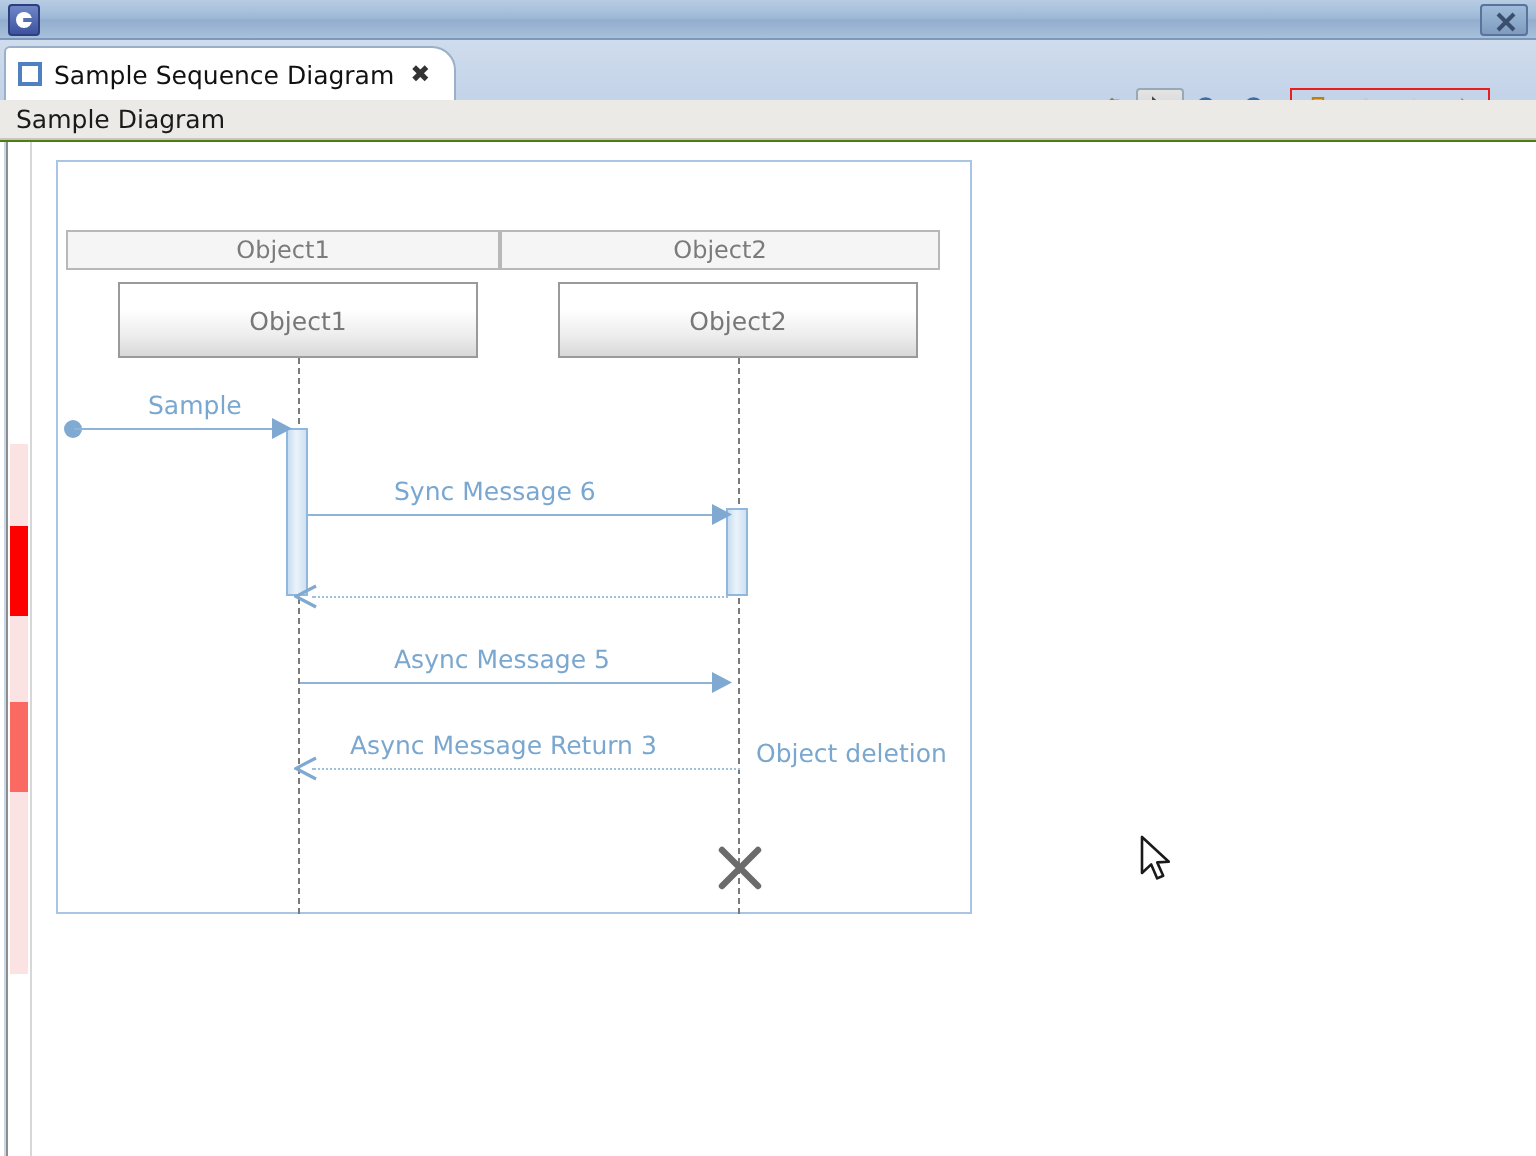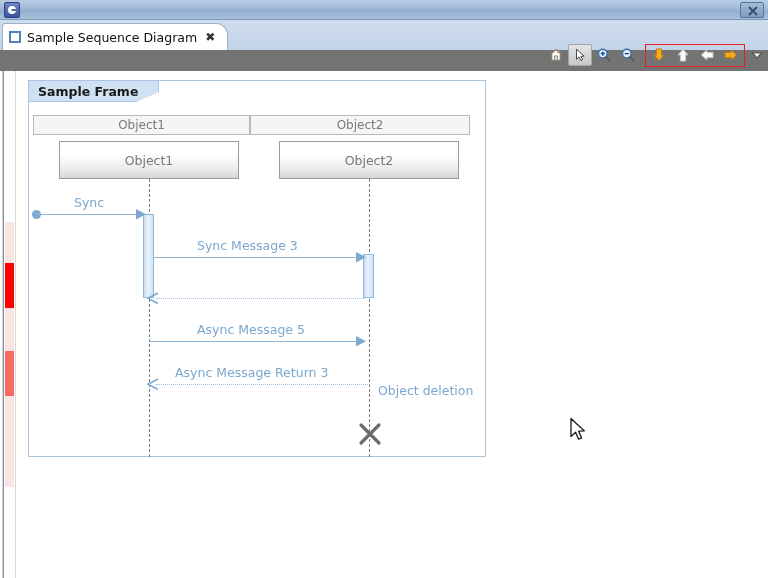--- a/index.html
+++ b/index.html
@@ -13,21 +13,21 @@
     overflow: hidden;
     font-family: "DejaVu Sans", "Liberation Sans", sans-serif;
     font-size: 12px;
     color: #000000;
   }
 
   #app {
     position: relative;
     width: 768px;
     height: 578px;
-    background: #737373;
+    background: #4d7c0f;
     box-sizing: border-box;
   }
 
   
   .titlebar {
     position: absolute;
     left: 0; top: 0;
     width: 768px; height: 20px;
     background: linear-gradient(to bottom, #b8cde4 0%, #9db8d6 48%, #92aecf 52%, #a7c0da 100%);
     border-bottom: 1px solid #7d98ba;
@@ -385,37 +385,37 @@
       </div>
 
       <div class="tdrop">
         <svg width="14" height="14" viewBox="0 0 14 14">
           <path d="M2.5 5 L11.5 5 L7 10 Z" fill="#ffffff" stroke="#5a5a5a" stroke-width="1.2" stroke-linejoin="round"></path>
         </svg>
       </div>
     </div>
   </div>
 
+  <div class="crumbbar">
+    <span class="label">Sample Diagram</span>
+  </div>
 
   <div class="editor">
 
     <div class="ruler">
       <div class="ruler-line" style="left:2px; background:#c9d8e8;"></div>
       <div class="ruler-line" style="left:3px; background:#8d8d8d;"></div>
       <div class="ruler-band" style="top:151px; height:265px;"></div>
       <div class="ruler-mark" style="top:192px; height:45px; background:#ff0000;"></div>
       <div class="ruler-mark" style="top:280px; height:45px; background:#fa6a62;"></div>
     </div>
 
     <div class="canvas">
 
       <div class="frame">
-        <div class="frame-tab">
-          <span class="label">Sample Frame</span>
-        </div>
 
         <div class="hdrbox" style="left:4px; top:34px; width:217px;">
           <span class="label">Object1</span>
         </div>
         <div class="hdrbox" style="left:221px; top:34px; width:220px;">
           <span class="label">Object2</span>
         </div>
 
         <div class="lifebox" style="left:30px; top:60px; width:180px;">
           <span class="label">Object1</span>
@@ -428,46 +428,46 @@
         <div class="lifeline" style="left:340px; top:98px; height:278px;"></div>
 
         <div class="activation" style="left:114px; top:133px; height:84px;"></div>
         <div class="activation" style="left:334px; top:173px; height:44px;"></div>
 
         <div class="start-dot" style="left:3px; top:129px;"></div>
         <div class="msg-line" style="left:8px; top:133px; width:107px;"></div>
         <svg class="arrowhead" style="left:106px; top:127px;" width="12" height="13" viewBox="0 0 12 13">
           <path d="M1 1 L11 6.2 L1 11.5 Z" fill="#7fa9d1"></path>
         </svg>
-        <span class="msg-label" style="left:45px; top:114px;">Sync</span>
+        <span class="msg-label" style="left:45px; top:114px;">Sample</span>
 
         <div class="msg-line" style="left:125px; top:176px; width:210px;"></div>
         <svg class="arrowhead" style="left:326px; top:170px;" width="12" height="13" viewBox="0 0 12 13">
           <path d="M1 1 L11 6.2 L1 11.5 Z" fill="#7fa9d1"></path>
         </svg>
-        <span class="msg-label" style="left:168px; top:157px;">Sync Message 3</span>
+        <span class="msg-label" style="left:168px; top:157px;">Sync Message 6</span>
 
         <div class="msg-line dotted" style="left:127px; top:217px; width:208px;"></div>
         <svg class="arrowhead" style="left:118px; top:211px;" width="12" height="13" viewBox="0 0 12 13">
           <path d="M11 1 L1 6.2 L11 11.5" fill="none" stroke="#7fa9d1" stroke-width="1.6"></path>
         </svg>
 
         <div class="msg-line" style="left:121px; top:260px; width:214px;"></div>
         <svg class="arrowhead" style="left:326px; top:254px;" width="12" height="13" viewBox="0 0 12 13">
           <path d="M1 1 L11 6.2 L1 11.5 Z" fill="#7fa9d1"></path>
         </svg>
         <span class="msg-label" style="left:168px; top:241px;">Async Message 5</span>
 
         <div class="msg-line dotted" style="left:127px; top:303px; width:214px;"></div>
         <svg class="arrowhead" style="left:118px; top:297px;" width="12" height="13" viewBox="0 0 12 13">
           <path d="M11 1 L1 6.2 L11 11.5" fill="none" stroke="#7fa9d1" stroke-width="1.6"></path>
         </svg>
         <span class="msg-label" style="left:146px; top:284px;">Async Message Return 3</span>
 
-        <span class="msg-label" style="left:349px; top:302px;">Object deletion</span>
+        <span class="msg-label" style="left:349px; top:288px;">Object deletion</span>
         <svg class="destroy-x" style="left:328px; top:340px;" width="26" height="26" viewBox="0 0 26 26">
           <path d="M4 4 L22 22 M22 4 L4 22" stroke="#6b6b6b" stroke-width="3.2" stroke-linecap="round"></path>
         </svg>
       </div>
 
       <svg class="cursor" style="left:551px; top:345px;" width="22" height="26" viewBox="0 0 22 26">
         <path d="M4 2.5 L4 20.5 L8.6 16.2 L11.6 23.2 L14.6 21.9 L11.6 15.2 L17.4 14.9 Z" fill="#ffffff" stroke="#1a1a1a" stroke-width="1.3" stroke-linejoin="round"></path>
       </svg>
 
     </div>

